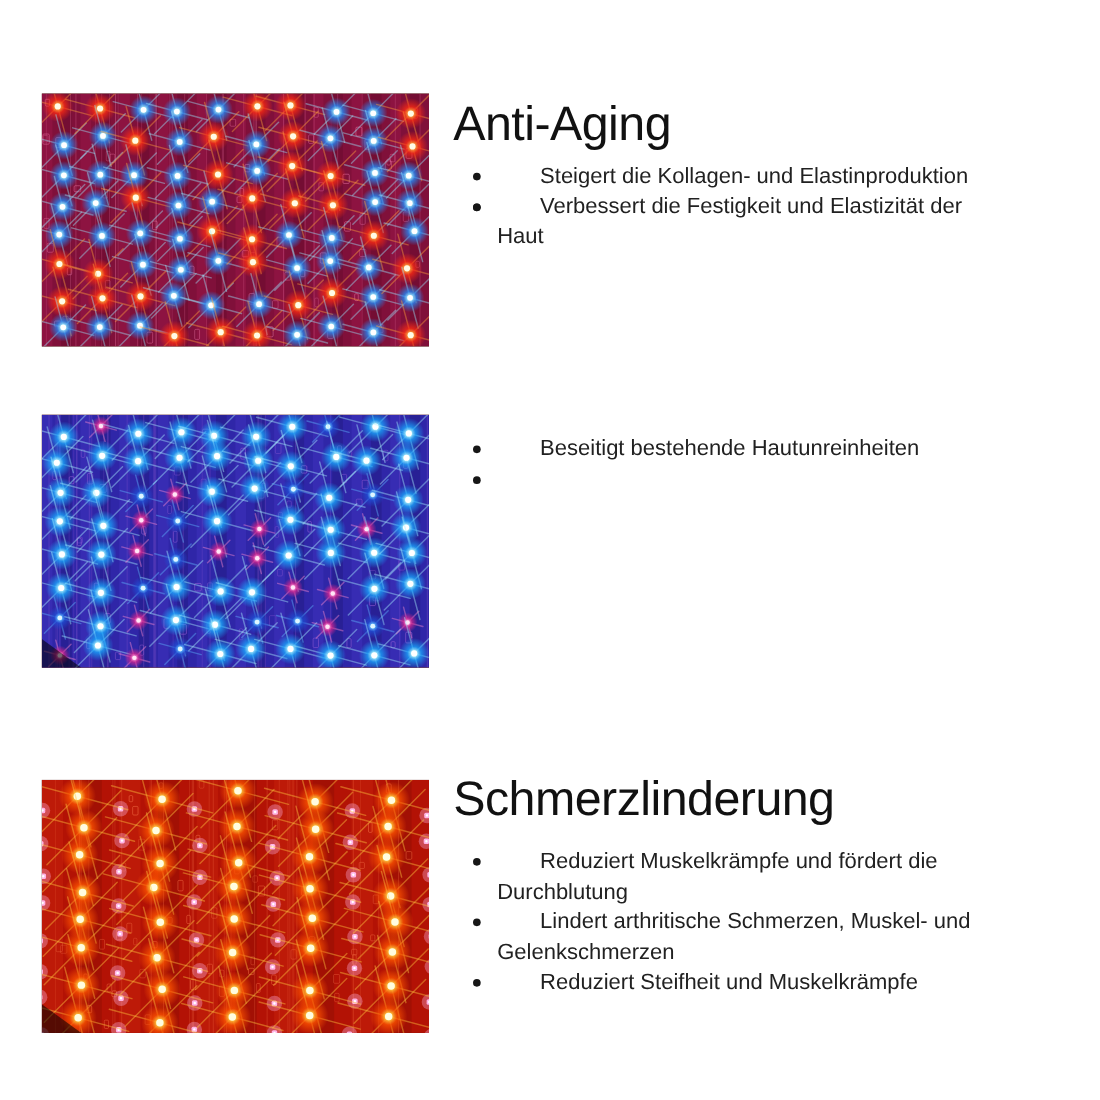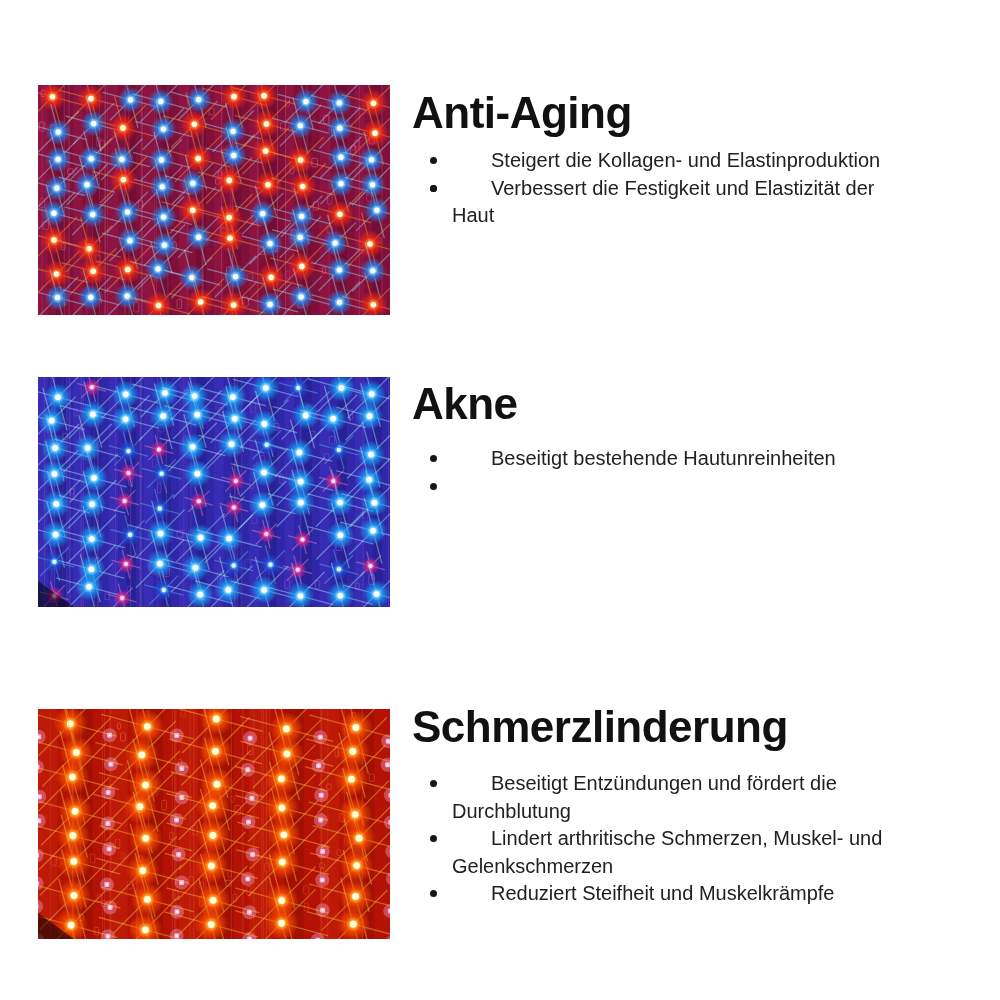--- a/index.html
+++ b/index.html
@@ -14,21 +14,21 @@
   .panel{
     position:absolute;left:38px;top:0;width:352px;height:230px;
     overflow:hidden;background:#400;
   }
   .panel svg{display:block;width:100%;height:100%}
   .text{position:absolute;left:412px;width:578px;}
   #row1 .text{top:3px}
   #row2 .text{top:2px}
   #row3 .text{top:-7px}
   h2.title{
-    margin:0;font-size:44px;line-height:50px;font-weight:700;
+    margin:0;font-size:44px;line-height:50px;font-weight:400;
     letter-spacing:-0.5px;color:#111111;
   }
   ul.benefits{
     list-style:none;margin:0;padding:0;
     font-size:20px;line-height:27.5px;color:#212121;
   }
   #row1 ul.benefits{margin-top:9px}
   #row2 ul.benefits{margin-top:16px}
   #row3 ul.benefits{margin-top:18px}
   ul.benefits li{position:relative;padding-left:40px;}
@@ -1097,21 +1097,20 @@
         <circle cx="332.5463437795174" cy="188.87733054999262" r="2" fill="#ffe6f6"></circle>
         <line x1="306.0702284466979" y1="208.35260821683602" x2="370.9804439733233" y2="225.7452480477254" stroke="#a8f2ff" stroke-width="1.3" opacity="0.42" stroke-linecap="round"></line>
         <line x1="329.8290162945659" y1="184.593820368968" x2="347.2216561254553" y2="249.5040358955934" stroke="#a8f2ff" stroke-width="1.3" opacity="0.42" stroke-linecap="round"></line>
         <line x1="362.2841240578786" y1="193.2901402844127" x2="314.7665483621426" y2="240.8077159801487" stroke="#a8f2ff" stroke-width="1.3" opacity="0.42" stroke-linecap="round"></line>
         <circle cx="338.5253362100106" cy="217.0489281322807" r="14" fill="url(#lg13-0)"></circle>
         <circle cx="338.5253362100106" cy="217.0489281322807" r="2.8000000000000003" fill="#ffffff"></circle>
         <polygon points="0,230 36,230 0,204" fill="#000000" opacity="0.55"></polygon>
       </svg>
   </div>
   <div class="text">
-    <h2 class="title">Akne</h2>
     <ul class="benefits">
       <li><span class="dot"></span><span class="bt">Beseitigt bestehende Hautunreinheiten</span></li>
       <li><span class="dot"></span></li>
     </ul>
   </div>
 </div>
 
 <div class="row" id="row3">
   <div class="panel" aria-label="LED-Panel mit roten Lichtern (Schmerzlinderung)">
     <svg class="panel-svg" viewBox="0 0 352 230" preserveAspectRatio="none">
@@ -1559,20 +1558,20 @@
         <line x1="303.0137010184698" y1="169.1651130748423" x2="327.6532741122298" y2="261.1212517375616" stroke="#ffc93e" stroke-width="1.3" opacity="0.42" stroke-linecap="round"></line>
         <line x1="348.99177034982944" y1="181.4848996217223" x2="281.67520478087016" y2="248.80146519068163" stroke="#ffc93e" stroke-width="1.3" opacity="0.42" stroke-linecap="round"></line>
         <circle cx="315.3334875653498" cy="215.14318240620196" r="17" fill="url(#lg21-0)"></circle>
         <circle cx="315.3334875653498" cy="215.14318240620196" r="3.4000000000000004" fill="#fffce0"></circle>
         <polygon points="0,230 36,230 0,204" fill="#000000" opacity="0.55"></polygon>
       </svg>
   </div>
   <div class="text">
     <h2 class="title">Schmerzlinderung</h2>
     <ul class="benefits">
-      <li><span class="dot"></span><span class="bt">Beseitigt Entzündungen und fördert die
+      <li><span class="dot"></span><span class="bt">Reduziert Muskelkrämpfe und fördert die
 Durchblutung</span></li>
       <li><span class="dot"></span><span class="bt">Lindert arthritische Schmerzen, Muskel- und
 Gelenkschmerzen</span></li>
       <li><span class="dot"></span><span class="bt">Reduziert Steifheit und Muskelkrämpfe</span></li>
     </ul>
   </div>
 </div>
 
 </body></html>

